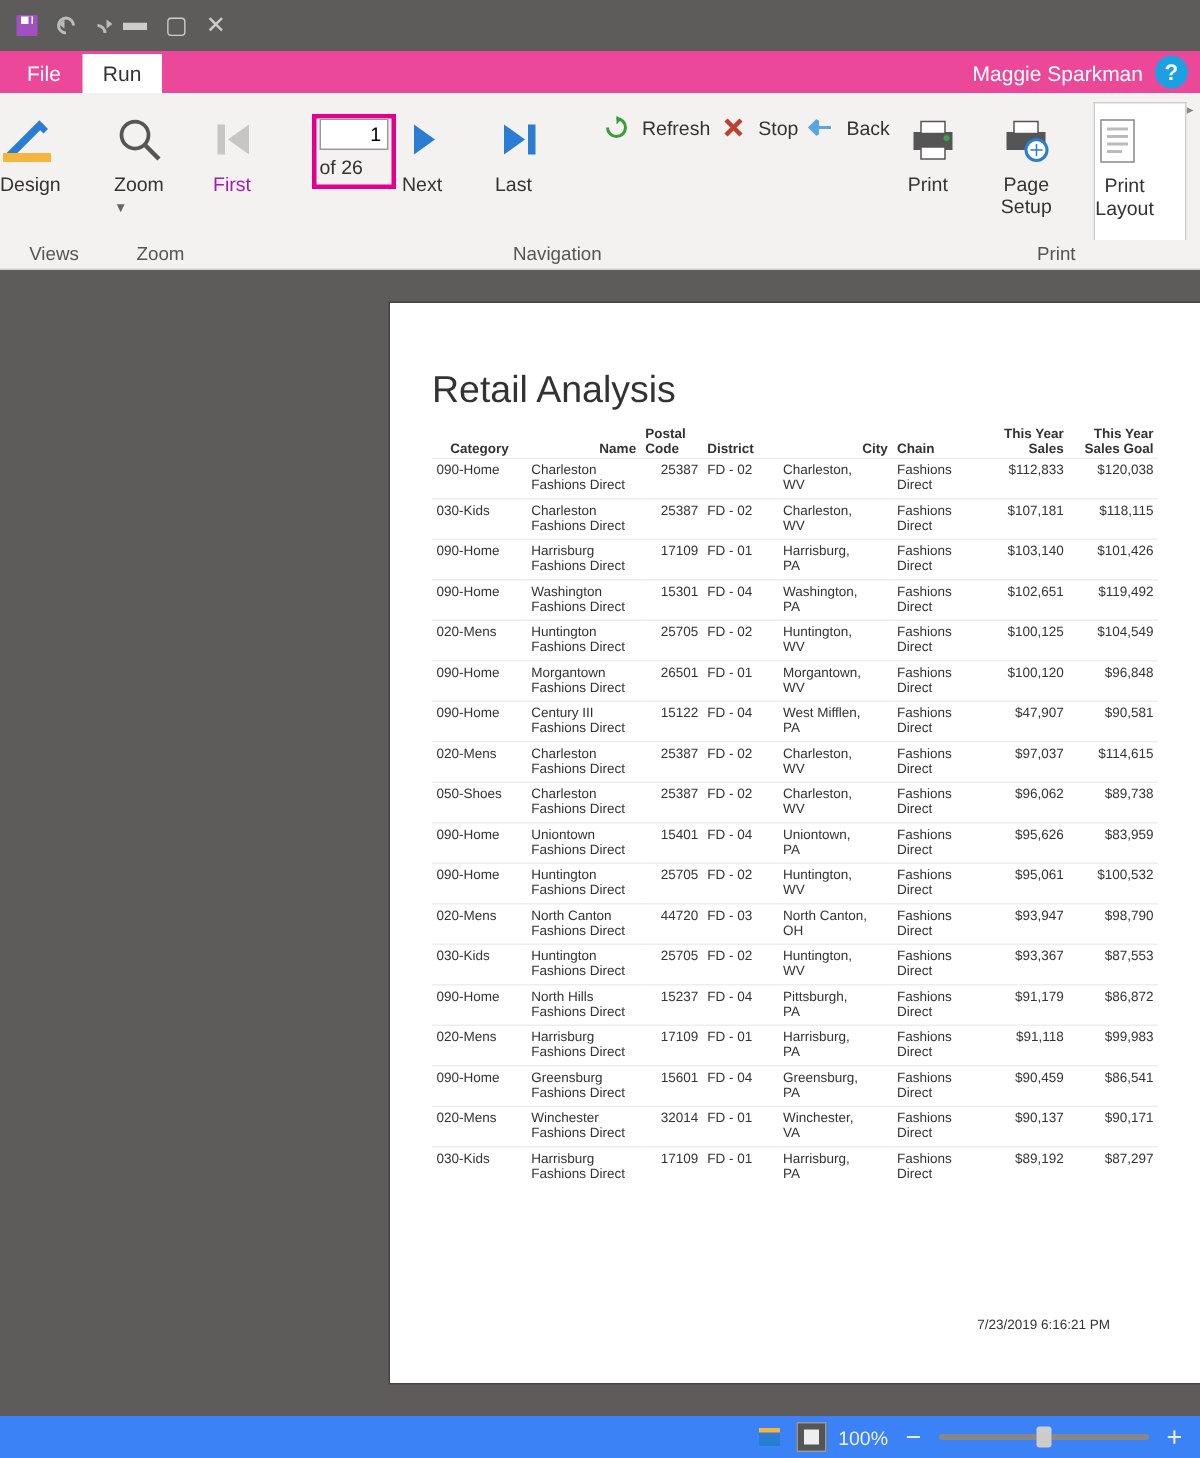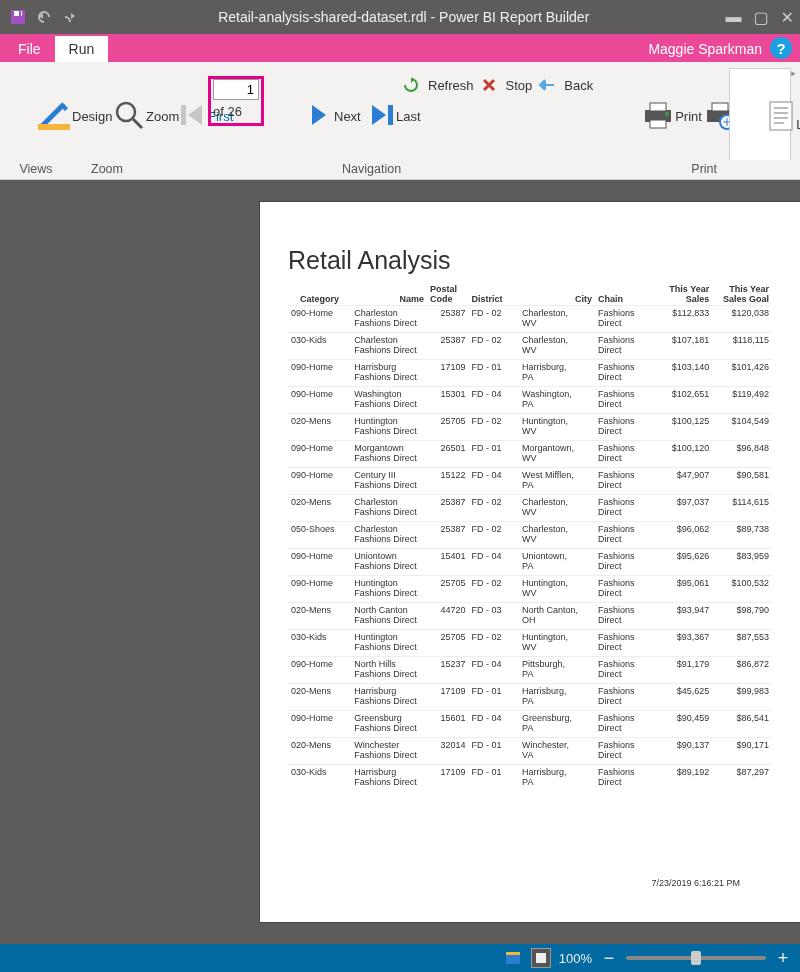--- a/index.html
+++ b/index.html
@@ -19,23 +19,23 @@
 .tab.active { background: #fff; color: #333; }
 .tabstrip .spacer { flex: 1; }
 .tabstrip .user { color: #fff; font-size: 14px; padding: 5px 6px; }
 .help { width: 22px; height: 22px; border-radius: 50%; background: #1ba1e2; color: #fff; display: flex; align-items: center; justify-content: center; font-weight: bold; font-size: 15px; margin: 0 4px 3px 2px; }
 
 
 .ribbon { height: 118px; background: #f3f2f1; border-bottom: 1px solid #d0cfce; display: flex; position: relative; }
 .group { display: flex; flex-direction: column; }
 .group-btns { flex: 1; display: flex; align-items: flex-start; padding-top: 6px; }
 .group-label { text-align: center; font-size: 12.5px; color: #555; padding-bottom: 3px; }
-.rbtn { width: 62px; height: 92px; display: flex; flex-direction: row; align-items: center; justify-content: flex-start; padding-top: 6px; cursor: pointer; font-size: 13px; color: #333; padding-left: 36px; }
+.rbtn { width: 62px; height: 92px; display: flex; flex-direction: column; align-items: flex-start; justify-content: flex-start; padding-top: 6px; cursor: pointer; font-size: 13px; color: #333; }
 .rbtn.wide { width: 72px; }
-.rbtn.dis { color: #0369a1; }
+.rbtn.dis { color: #a21caf; }
 .rbtn.dis svg path, .rbtn.dis svg rect { fill: #c7c6c5; }
 .rbtn.active-btn { background: #fff; border: 1px solid #d0cfce; border-bottom: none; }
 .rbtn .icon { height: 38px; display: flex; align-items: center; justify-content: center; margin-bottom: 4px; }
 .rbtn .lbl { text-align: center; line-height: 1.15; }
 .sep { width: 1px; background: #d0cfce; margin: 6px 2px 20px 2px; }
 
 
 .pagenum { display: flex; flex-direction: column; align-items: center; margin: 0 4px; padding-top: 8px; }
 .pagenum input { width: 46px; border: 1px solid #999; text-align: right; padding: 2px 4px; font-size: 13px; }
 .pagenum .of { font-size: 13px; color: #333; margin-top: 4px; }
@@ -50,21 +50,21 @@
 .report-title { font-size: 25px; font-weight: 300; color: #333; margin-bottom: 8px; }
 .tbl { width: 100%; font-size: 9px; color: #333; border-collapse: collapse; }
 .tbl th { font-weight: 600; text-align: left; padding: 1px 3px; vertical-align: bottom; font-size: 9px; }
 .tbl th.r, .tbl td.r { text-align: right; }
 .tbl td { padding: 0 3px; vertical-align: top; }
 .tbl tbody tr.toprow td { border-top: 1px solid #eee; padding-top: 2px; }
 .tbl tbody tr.subrow td { padding-bottom: 4px; }
 .timestamp { position: absolute; bottom: 34px; right: 60px; font-size: 9px; color: #333; }
 
 
-.statusbar { position: absolute; bottom: 0; left: 0; right: 0; height: 28px; background: #0369a1; color: #eee; display: flex; align-items: center; justify-content: flex-end; padding: 0 8px; gap: 8px; font-size: 13px; }
+.statusbar { position: absolute; bottom: 0; left: 0; right: 0; height: 28px; background: #3b82f6; color: #eee; display: flex; align-items: center; justify-content: flex-end; padding: 0 8px; gap: 8px; font-size: 13px; }
 .sb-icon { width: 20px; height: 20px; display:flex; align-items:center; justify-content:center; }
 .slider { width: 140px; height: 4px; background: #888; border-radius: 2px; position: relative; }
 .slider .thumb { width: 10px; height: 14px; background: #ccc; border-radius: 2px; position: absolute; top: -5px; left: 65px; }
 .plus, .minus { font-size: 18px; cursor: pointer; width: 18px; text-align: center; }
 </style>
 </head>
 <body>
 
 <div class="titlebar">
   <div class="qat">
@@ -81,21 +81,20 @@
           <path d="M4 8 l4 -3 v6 z" fill="#bbb"></path>
         </svg>
       </div>
     <div class="qat-btn">
         <svg width="18" height="18">
           <path d="M4 9 A5 5 0 0 1 9 14" fill="none" stroke="#bbb" stroke-width="2"></path>
           <path d="M14 8 l-4 -3 v6 z" fill="#bbb"></path>
         </svg>
       </div>
   </div>
-  <div class="title">Retail-analysis-shared-dataset.rdl - Power BI Report Builder</div>
   <div class="winctrl">
     <span class="winbtn">▬</span>
     <span class="winbtn">▢</span>
     <span class="winbtn">✕</span>
   </div>
 </div>
 
 <div class="tabstrip">
   <div class="tab">File</div>
   <div class="tab active">Run</div>
@@ -544,21 +543,21 @@
             <td></td>
             <td></td>
           </tr>
           <tr class="toprow">
             <td>020-Mens</td>
             <td>Harrisburg</td>
             <td class="r">17109</td>
             <td>FD - 01</td>
             <td>Harrisburg,</td>
             <td>Fashions</td>
-            <td class="r">$45,625</td>
+            <td class="r">$91,118</td>
             <td class="r">$99,983</td>
           </tr>
           <tr class="subrow">
             <td></td>
             <td>Fashions Direct</td>
             <td></td>
             <td></td>
             <td>PA</td>
             <td>Direct</td>
             <td></td>

